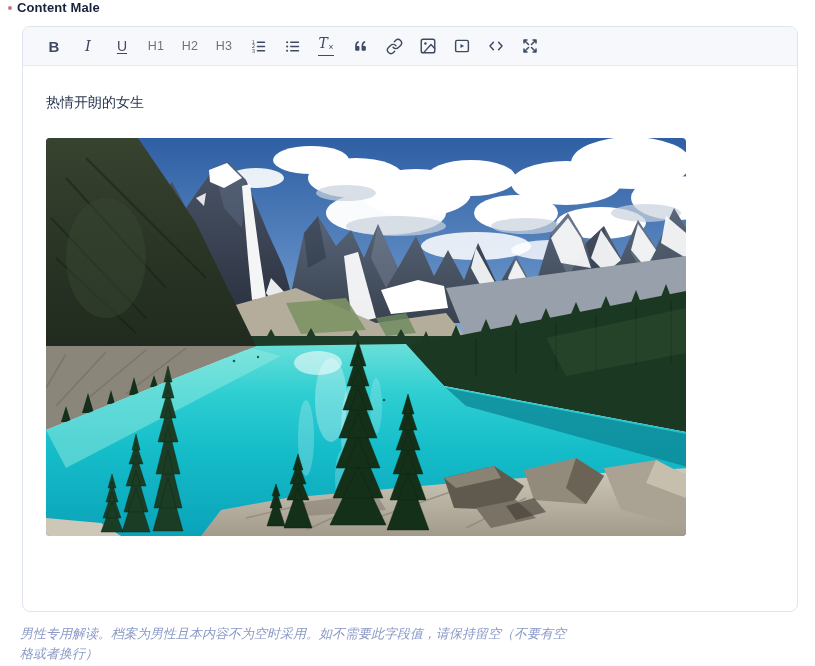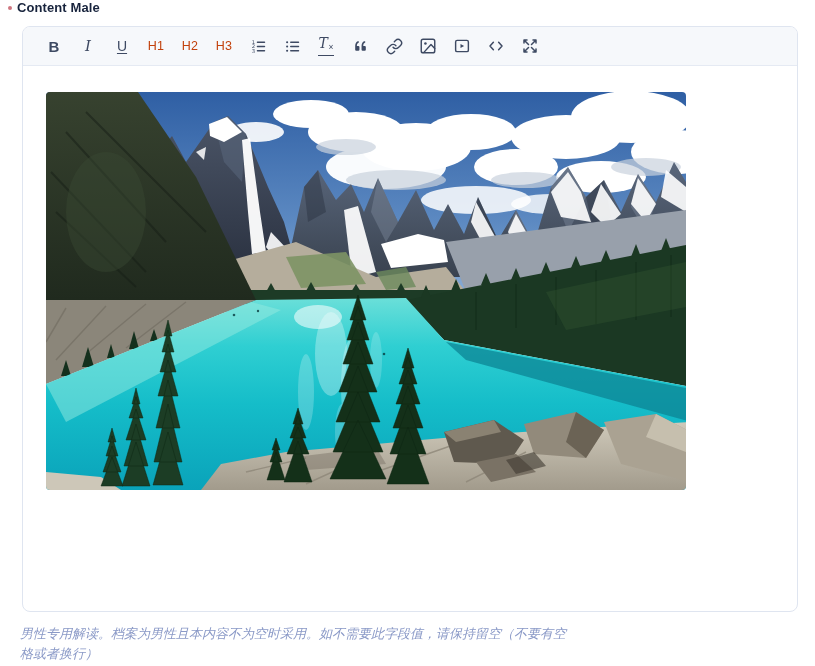--- a/index.html
+++ b/index.html
@@ -22,21 +22,21 @@
     border-radius:7px 7px 0 0;display:flex;align-items:center;padding:0 8px 0 18px;
   }
   .tb-btn{
     width:26px;height:26px;margin-right:8px;border-radius:4px;cursor:pointer;
     display:flex;align-items:center;justify-content:center;color:#3e4a63;user-select:none;
   }
   .tb-btn svg{display:block;}
   .g-bold{font-size:15px;font-weight:700;}
   .g-italic{font-size:15px;font-style:italic;font-family:"DejaVu Serif","Liberation Serif",serif;}
   .g-under{font-size:14px;font-weight:500;text-decoration:underline;text-underline-offset:2px;}
-  .g-h{font-size:12.5px;font-weight:500;color:#c2410c;letter-spacing:.2px;}
+  .g-h{font-size:12.5px;font-weight:500;color:#737373;letter-spacing:.2px;}
   .g-cf{position:relative;font-size:14px;font-style:italic;font-family:"DejaVu Serif","Liberation Serif",serif;border-bottom:1.4px solid #3e4a63;line-height:14px;padding:0 1px 1px 1px;}
   .g-cf .cf-x{font-style:normal;font-family:"Liberation Sans",sans-serif;font-size:8.5px;vertical-align:-2px;margin-left:.5px;}
   
   .ed-body{padding:26px 23px 0 23px;cursor:text;}
   .ed-body p{margin:0 0 26px 0;font-size:14px;line-height:20px;color:#2b3750;}
   .img-wrap{width:640px;height:398px;border-radius:4px;overflow:hidden;line-height:0;}
   .img-wrap svg{width:100%;height:100%;}
   
   .helper{
     position:absolute;left:20px;top:624px;width:556px;
@@ -116,20 +116,21 @@
     </div>
 
     <div class="tb-btn">
       <svg width="18" height="18" viewBox="0 0 24 24" fill="none" stroke="#3e4a63" stroke-width="2" stroke-linecap="round" stroke-linejoin="round">
         <path d="M16 4h4v4M14 10l6-6M8 4H4v4M10 10 4 4M16 20h4v-4M14 14l6 6M8 20H4v-4M10 14l-6 6"></path>
       </svg>
     </div>
   </div>
 
   <div class="ed-body">
+    <p>热情开朗的女生</p>
 
     <div class="img-wrap" role="img" aria-label="Turquoise mountain lake below snowy rocky peaks, evergreen forest, foreground spruce trees and boulders">
       <svg viewBox="0 0 640 398" preserveAspectRatio="none">
         <defs>
           <linearGradient id="sky" x1="0" y1="0" x2="0" y2="1">
             <stop offset="0" stop-color="#2f5fa4"></stop>
               <stop offset=".6" stop-color="#5d8ac2"></stop>
               <stop offset="1" stop-color="#93b4da"></stop>
           </linearGradient>
           <linearGradient id="rockR" x1="0" y1="0" x2="0" y2="1">

